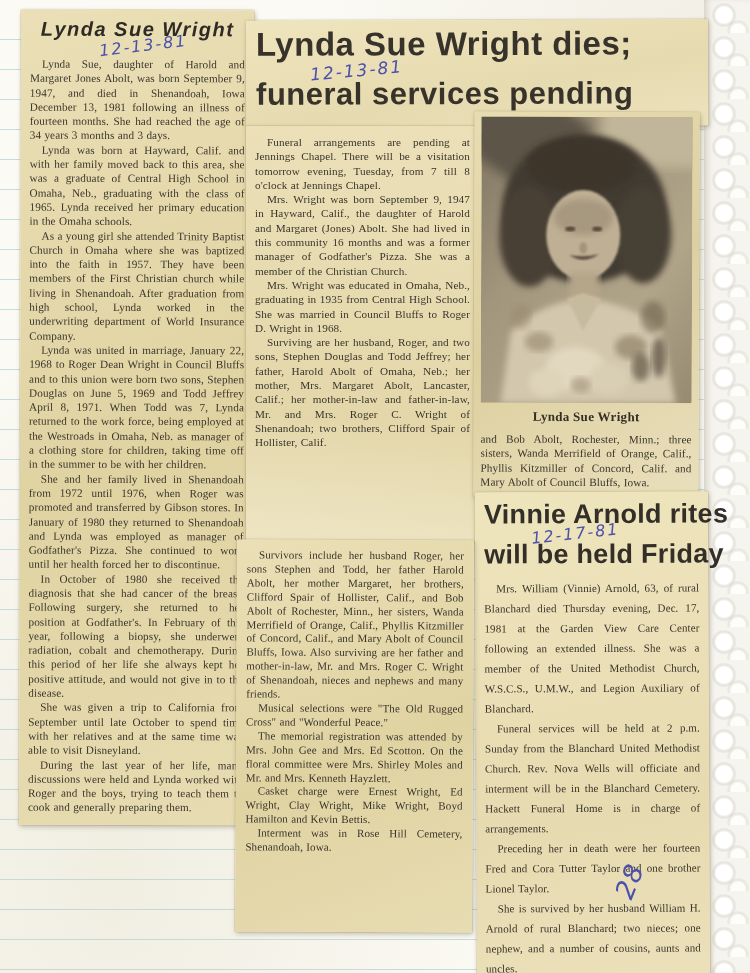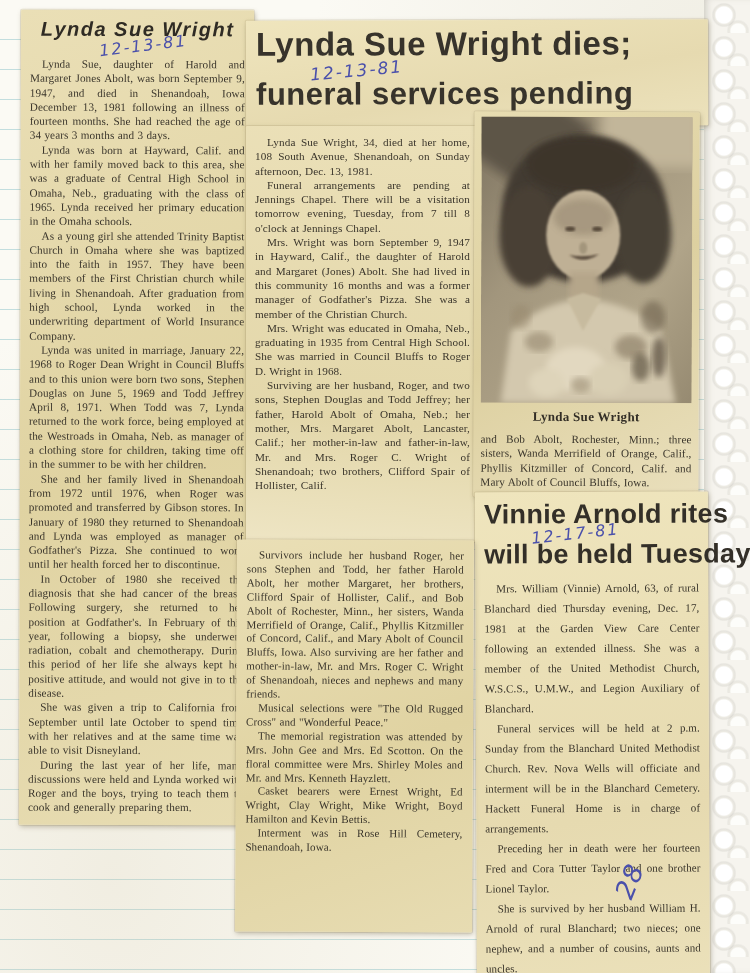--- a/index.html
+++ b/index.html
@@ -148,21 +148,20 @@
   <p>During the last year of her life, many discussions were held and Lynda worked with Roger and the boys, trying to teach them to cook and generally preparing them.</p>
 </div>
 
 <div class="clip tint-b clip-headline">
   <div class="headline-line">Lynda Sue Wright dies;</div>
   <div class="handwriting hw-date-headline">12-13-81</div>
   <div class="headline-line headline-line2">funeral services pending</div>
 </div>
 
 <div class="clip tint-c clip-main">
-  <p>Lynda Sue Wright, 34, died at her home, 108 South Avenue, Shenandoah, on Sunday afternoon, Dec. 13, 1981.</p>
   <p>Funeral arrangements are pending at Jennings Chapel. There will be a visitation tomorrow evening, Tuesday, from 7 till 8 o'clock at Jennings Chapel.</p>
   <p>Mrs. Wright was born September 9, 1947 in Hayward, Calif., the daughter of Harold and Margaret (Jones) Abolt. She had lived in this community 16 months and was a former manager of Godfather's Pizza. She was a member of the Christian Church.</p>
   <p>Mrs. Wright was educated in Omaha, Neb., graduating in 1935 from Central High School. She was married in Council Bluffs to Roger D. Wright in 1968.</p>
   <p>Surviving are her husband, Roger, and two sons, Stephen Douglas and Todd Jeffrey; her father, Harold Abolt of Omaha, Neb.; her mother, Mrs. Margaret Abolt, Lancaster, Calif.; her mother-in-law and father-in-law, Mr. and Mrs. Roger C. Wright of Shenandoah; two brothers, Clifford Spair of Hollister, Calif.</p>
 </div>
 
 <div class="clip tint-d clip-photo">
   <svg class="photo-frame" viewBox="0 0 211 286" xmlns="http://www.w3.org/2000/svg">
     <defs>
       <linearGradient id="bgG" x1="0" y1="0" x2="1" y2="1">
@@ -215,29 +214,29 @@
   </svg>
   <div class="photo-caption">Lynda Sue Wright</div>
   <div class="photo-cont">
     <p>and Bob Abolt, Rochester, Minn.; three sisters, Wanda Merrifield of Orange, Calif., Phyllis Kitzmiller of Concord, Calif. and Mary Abolt of Council Bluffs, Iowa.</p>
   </div>
 </div>
 
 <div class="clip tint-b clip-vinnie">
   <div class="vinnie-headline">Vinnie Arnold rites</div>
   <div class="handwriting hw-date-vinnie">12-17-81</div>
-  <div class="vinnie-headline vinnie-line2">will be held Tuesday</div>
+  <div class="vinnie-headline vinnie-line2">will be held Friday</div>
   <p class="body-start">Mrs. William (Vinnie) Arnold, 63, of rural Blanchard died Thursday evening, Dec. 17, 1981 at the Garden View Care Center following an extended illness. She was a member of the United Methodist Church, W.S.C.S., U.M.W., and Legion Auxiliary of Blanchard.</p>
   <p>Funeral services will be held at 2 p.m. Sunday from the Blanchard United Methodist Church. Rev. Nova Wells will officiate and interment will be in the Blanchard Cemetery. Hackett Funeral Home is in charge of arrangements.</p>
   <p>Preceding her in death were her fourteen Fred and Cora Tutter Taylor and one brother Lionel Taylor.</p>
   <p>She is survived by her husband William H. Arnold of rural Blanchard; two nieces; one nephew, and a number of cousins, aunts and uncles.</p>
   <p>A memorial to the Blanchard United Methodist Church is being established.</p>
 </div>
 
 <div class="clip tint-a clip-surv">
   <p>Survivors include her husband Roger, her sons Stephen and Todd, her father Harold Abolt, her mother Margaret, her brothers, Clifford Spair of Hollister, Calif., and Bob Abolt of Rochester, Minn., her sisters, Wanda Merrifield of Orange, Calif., Phyllis Kitzmiller of Concord, Calif., and Mary Abolt of Council Bluffs, Iowa. Also surviving are her father and mother-in-law, Mr. and Mrs. Roger C. Wright of Shenandoah, nieces and nephews and many friends.</p>
   <p>Musical selections were "The Old Rugged Cross" and "Wonderful Peace."</p>
   <p>The memorial registration was attended by Mrs. John Gee and Mrs. Ed Scotton. On the floral committee were Mrs. Shirley Moles and Mr. and Mrs. Kenneth Hayzlett.</p>
-  <p>Casket bearers were Ernest Wright, Ed Wright, Clay Wright, Mike Wright, Boyd Hamilton and Kevin Bettis.</p>
+  <p>Casket charge were Ernest Wright, Ed Wright, Clay Wright, Mike Wright, Boyd Hamilton and Kevin Bettis.</p>
   <p>Interment was in Rose Hill Cemetery, Shenandoah, Iowa.</p>
 </div>
 
 <div class="handwriting page-number">28</div>
 
 </body></html>

